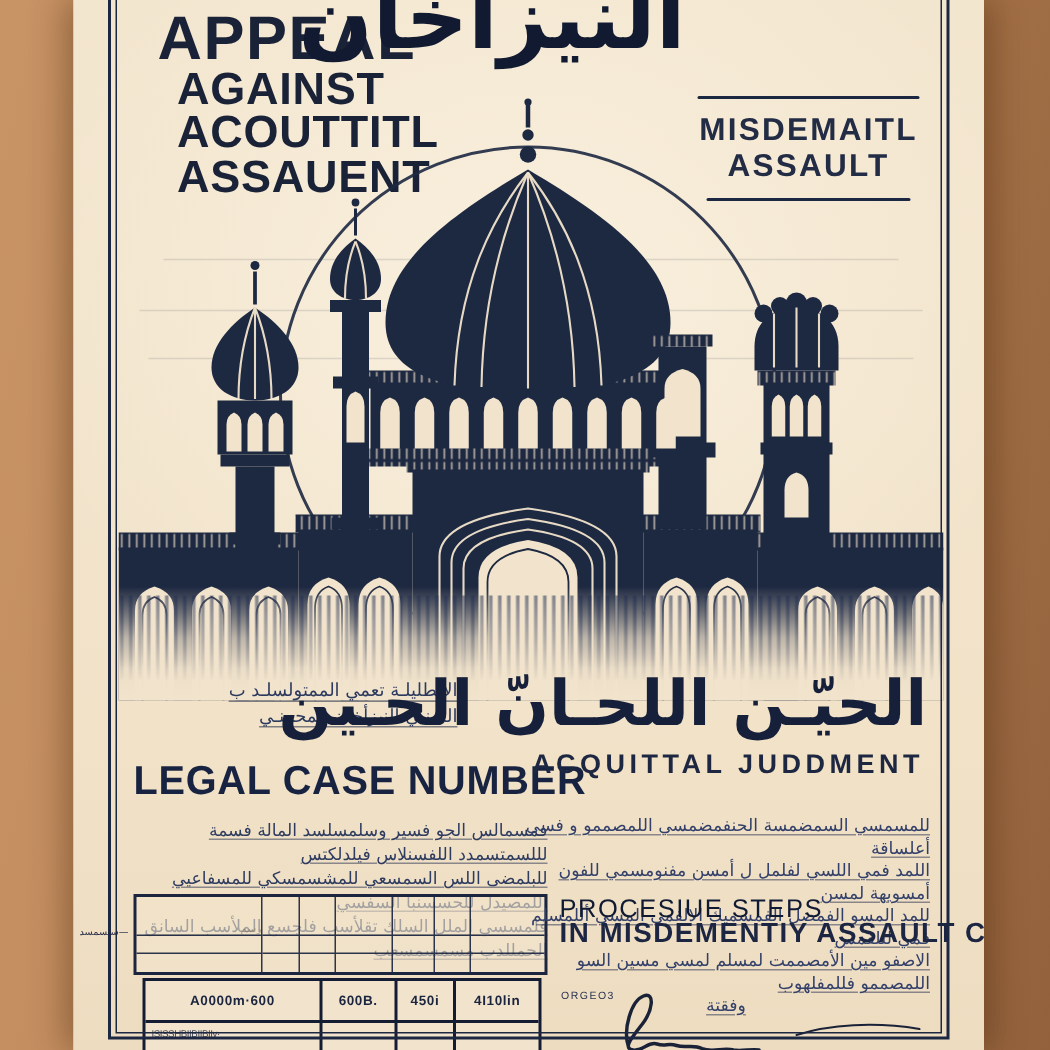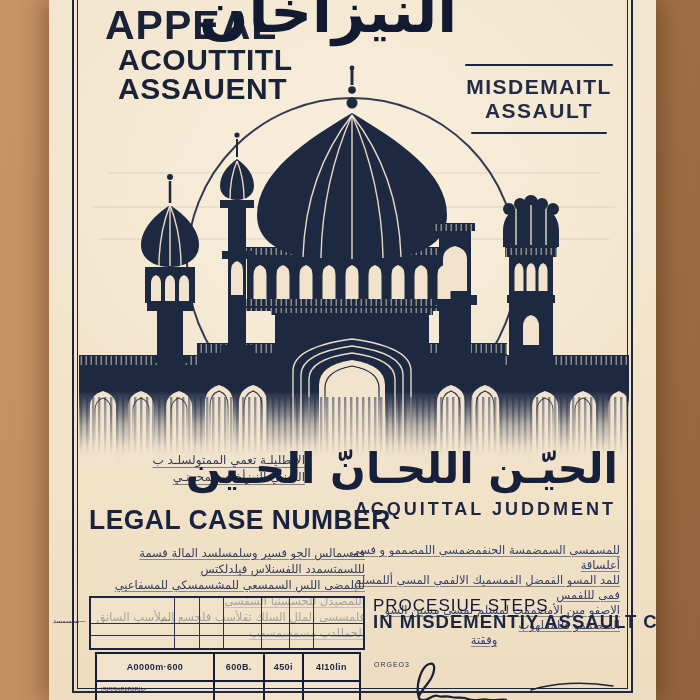--- a/index.html
+++ b/index.html
@@ -73,20 +73,21 @@
   .steps-note{position:absolute;left:325px;top:661px;font-size:7px;letter-spacing:1px;color:#2b3352;}
   .signature{position:absolute;left:336px;top:656px;width:256px;height:44px;}
 </style>
 </head>
 <body>
 
 <div class="poster">
 
   <div class="appeal">
     <div class="l1">APPEAL</div>
+    <div class="ls">AGAINST</div>
     <div class="ls">ACOUTTITL</div>
     <div class="ls">ASSAUENT</div>
   </div>
 
   <div class="arabic-top ar">النيزأخان</div>
 
   <div class="right-head">
     <div class="rule r1"></div>
     <div class="t">MISDEMAITL</div>
     <div class="t">ASSAULT</div>
@@ -313,20 +314,21 @@
       <div class="dc"></div>
     </div>
 
   </div>
 
   <div class="arabic-big ar">الحيّـن اللحـانّ الحـين</div>
   <div class="acquittal">ACQUITTAL JUDDMENT</div>
 
   <div class="para-right ar">
     <div>للمسمسي السمضمسة الحنفمضمسي اللمصممو و فسي أعلساقة</div>
+    <div>اللمد فمي اللسي لفلمل ل أمسن مفنومسمي للفون أمسويهة لمسن</div>
     <div>للمد المسو الفمضل الفمسميك الالفمي المسي أللمسلم فمي لللفمس</div>
     <div>الاصفو مين الأمصممت لمسلم لمسي مسين السو اللمصممو فللمفلهوب</div>
     <div class="short">وفقتة</div>
   </div>
 
   <div class="case-line">IN MISDEMENTIY ASSAULT CASE</div>
   <div class="steps-title">PROCESIUE STEPS</div>
   <div class="steps-note">ORGEO3</div>
 
   <svg class="signature" viewBox="0 0 256 44" aria-hidden="true">

